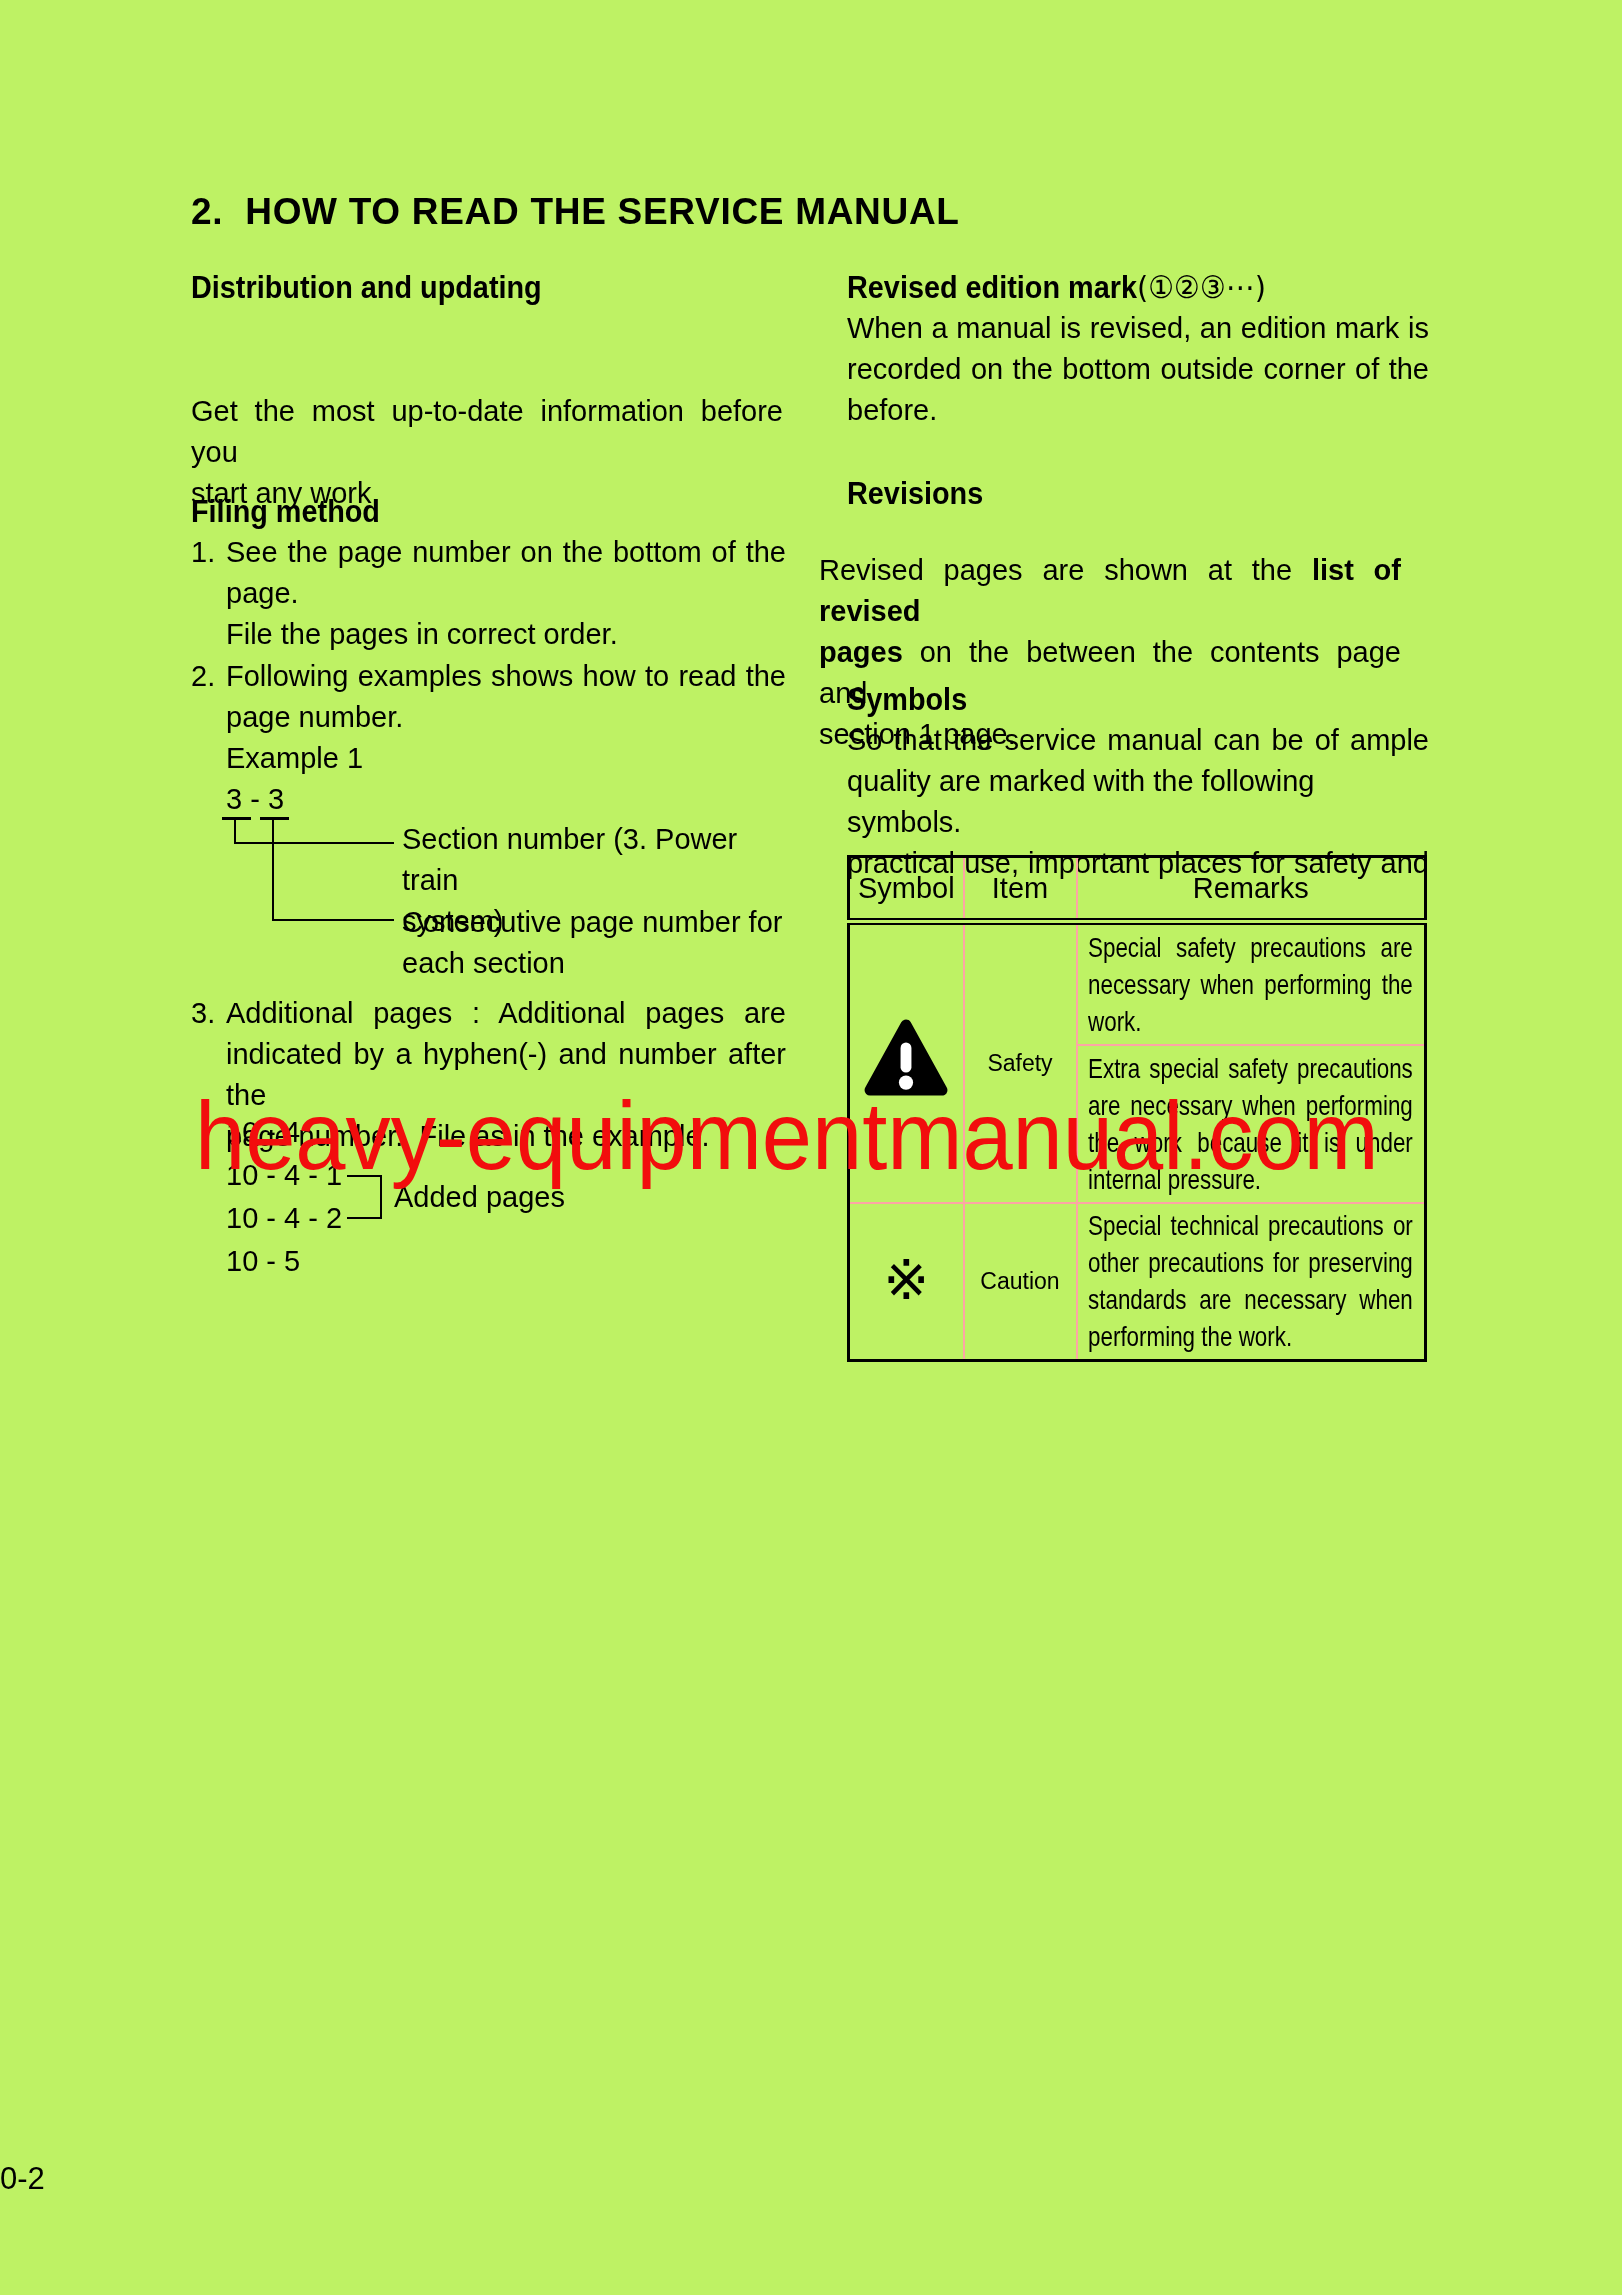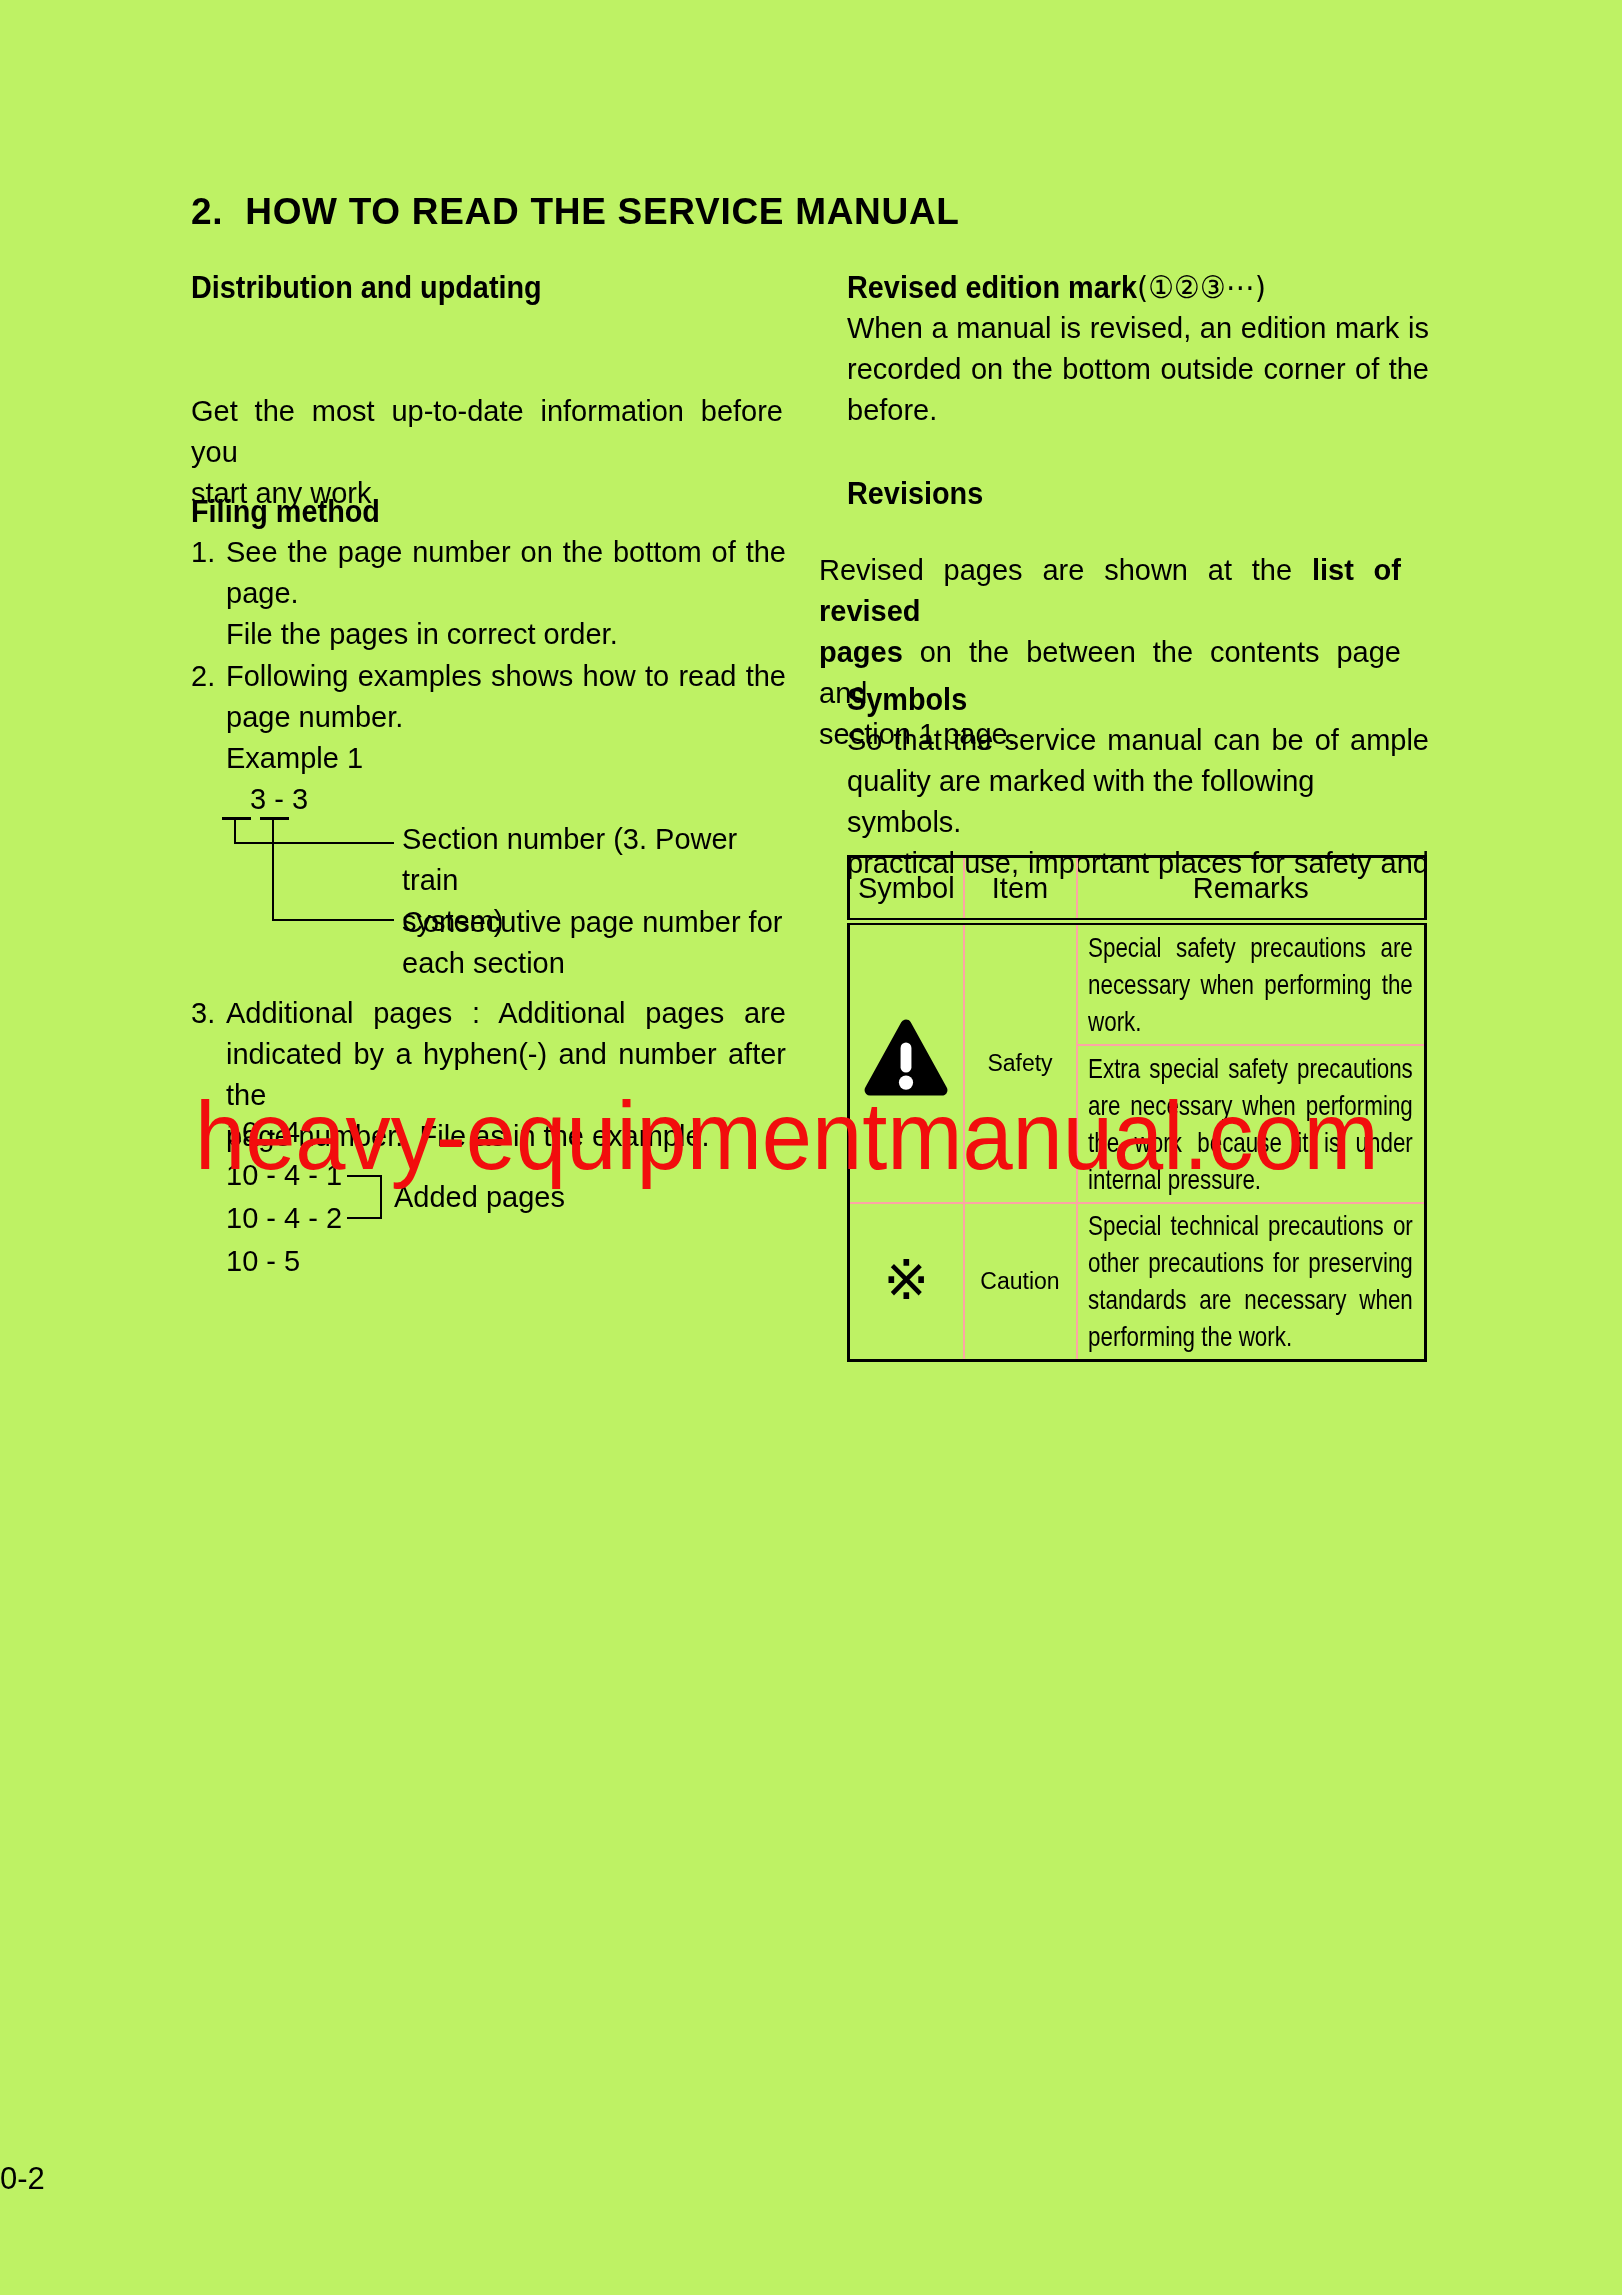--- a/index.html
+++ b/index.html
@@ -82,21 +82,21 @@
 
   <div class="li" style="left:191px;top:656px;">
     <span class="num">2.</span>
     <div class="bodytxt">
         <div class="line jl">Following examples shows how to read the</div>
         <div class="line">page number.</div>
         <div class="line">Example 1</div>
       </div>
   </div>
 
-  <div class="abs" style="left:226px;top:779px;margin-left:24px;">3 - 3</div>
+  <div class="abs" style="left:226px;top:779px;">3 - 3</div>
   <div class="rule" style="left:222px;top:817px;width:29px;height:2.6px;"></div>
   <div class="rule" style="left:260px;top:817px;width:29px;height:2.6px;"></div>
   <div class="rule" style="left:234px;top:818px;width:2px;height:25px;"></div>
   <div class="rule" style="left:272px;top:818px;width:2px;height:103px;"></div>
   <div class="rule" style="left:234px;top:842px;width:160px;height:2px;"></div>
   <div class="rule" style="left:272px;top:919px;width:122px;height:2px;"></div>
   <div class="dlabel" style="left:402px;top:819px;">
       <div class="line">Section number (3. Power train</div>
       <div class="line">system)</div>
     </div>

